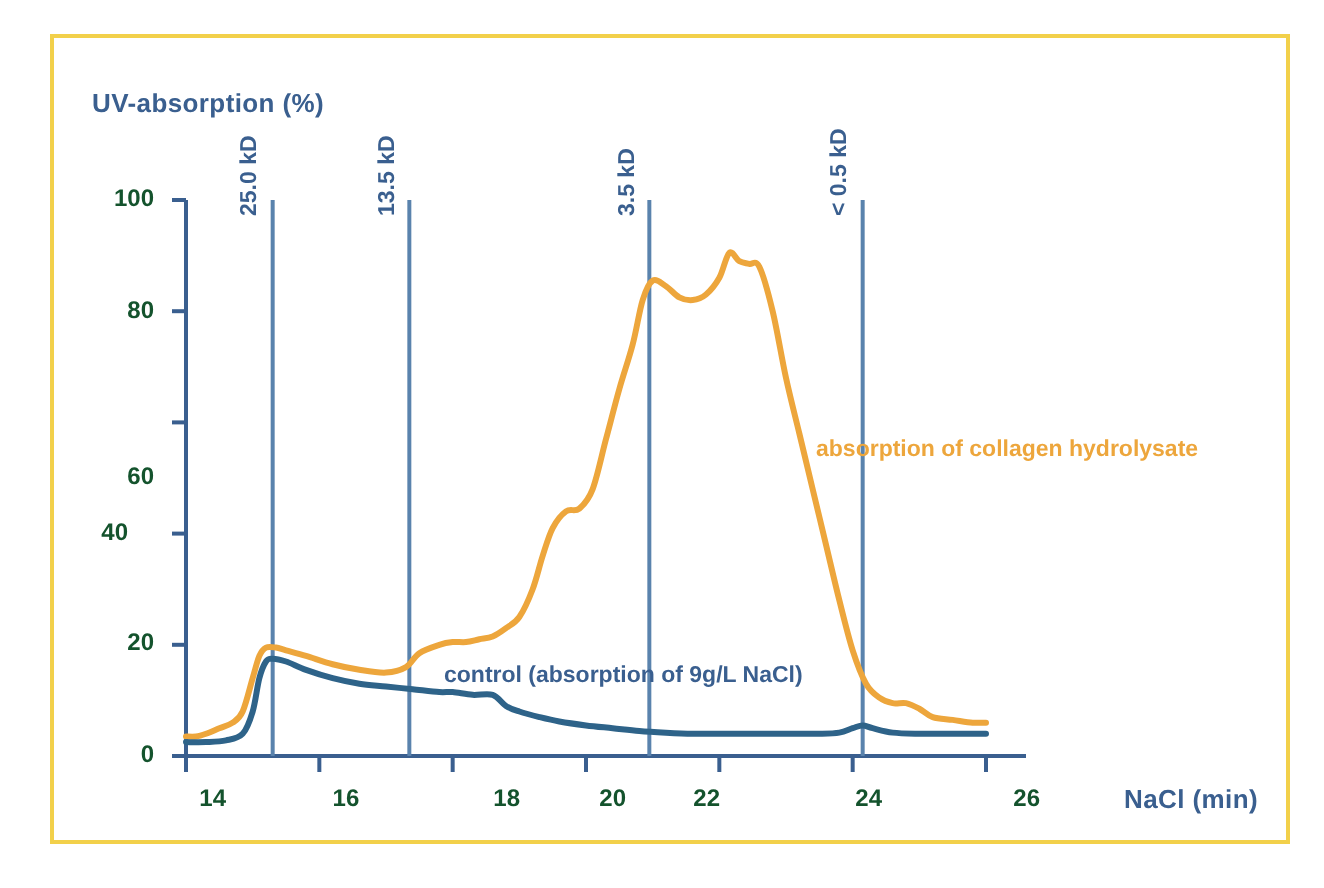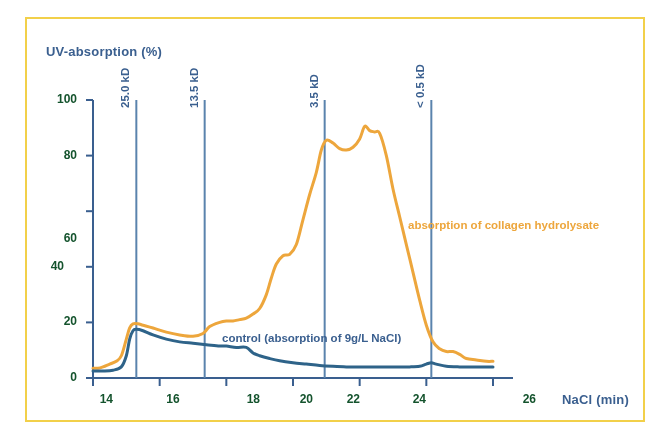--- a/index.html
+++ b/index.html
@@ -142,22 +142,22 @@
       <div class="tick-label y-tick-label" style="left: 45px; top: 203.2px; margin-top: 28px;">60</div>
       <div class="tick-label y-tick-label" style="left: 45px; top: 147.6px; text-align: right;">80</div>
       <div class="tick-label y-tick-label" style="left: 45px; top: 92px;">100</div>
     </div>
   <div id="x-tick-labels">
       <div class="tick-label x-tick-label" style="left: 73px; top: 392px;">14</div>
       <div class="tick-label x-tick-label" style="left: 139.667px; top: 392px;">16</div>
       <div class="tick-label x-tick-label" style="left: 220px; top: 392px;">18</div>
       <div class="tick-label x-tick-label" style="left: 273px; top: 392px;">20</div>
       <div class="tick-label x-tick-label" style="left: 320px; top: 392px;">22</div>
-      <div class="tick-label x-tick-label" style="left: 386px; top: 392px;">24</div>
-      <div class="tick-label x-tick-label" style="left: 496px; top: 392px;">26</div>
+      <div class="tick-label x-tick-label" style="left: 401px; top: 392px;">24</div>
+      <div class="tick-label x-tick-label" style="left: 480px; top: 392px;">26</div>
     </div>
   <div id="marker-labels">
       <div class="marker-label" style="left: 131.333px; top: 96px;">25.0 kD</div>
       <div class="marker-label" style="left: 199.667px; top: 96px;">13.5 kD</div>
       <div class="marker-label" style="left: 319.667px; top: 96px;">3.5 kD</div>
       <div class="marker-label" style="left: 426.333px; top: 96px;">&lt; 0.5 kD</div>
     </div>
 
   <div class="annotation" id="annot-hydrolysate">absorption of collagen hydrolysate</div>
 

